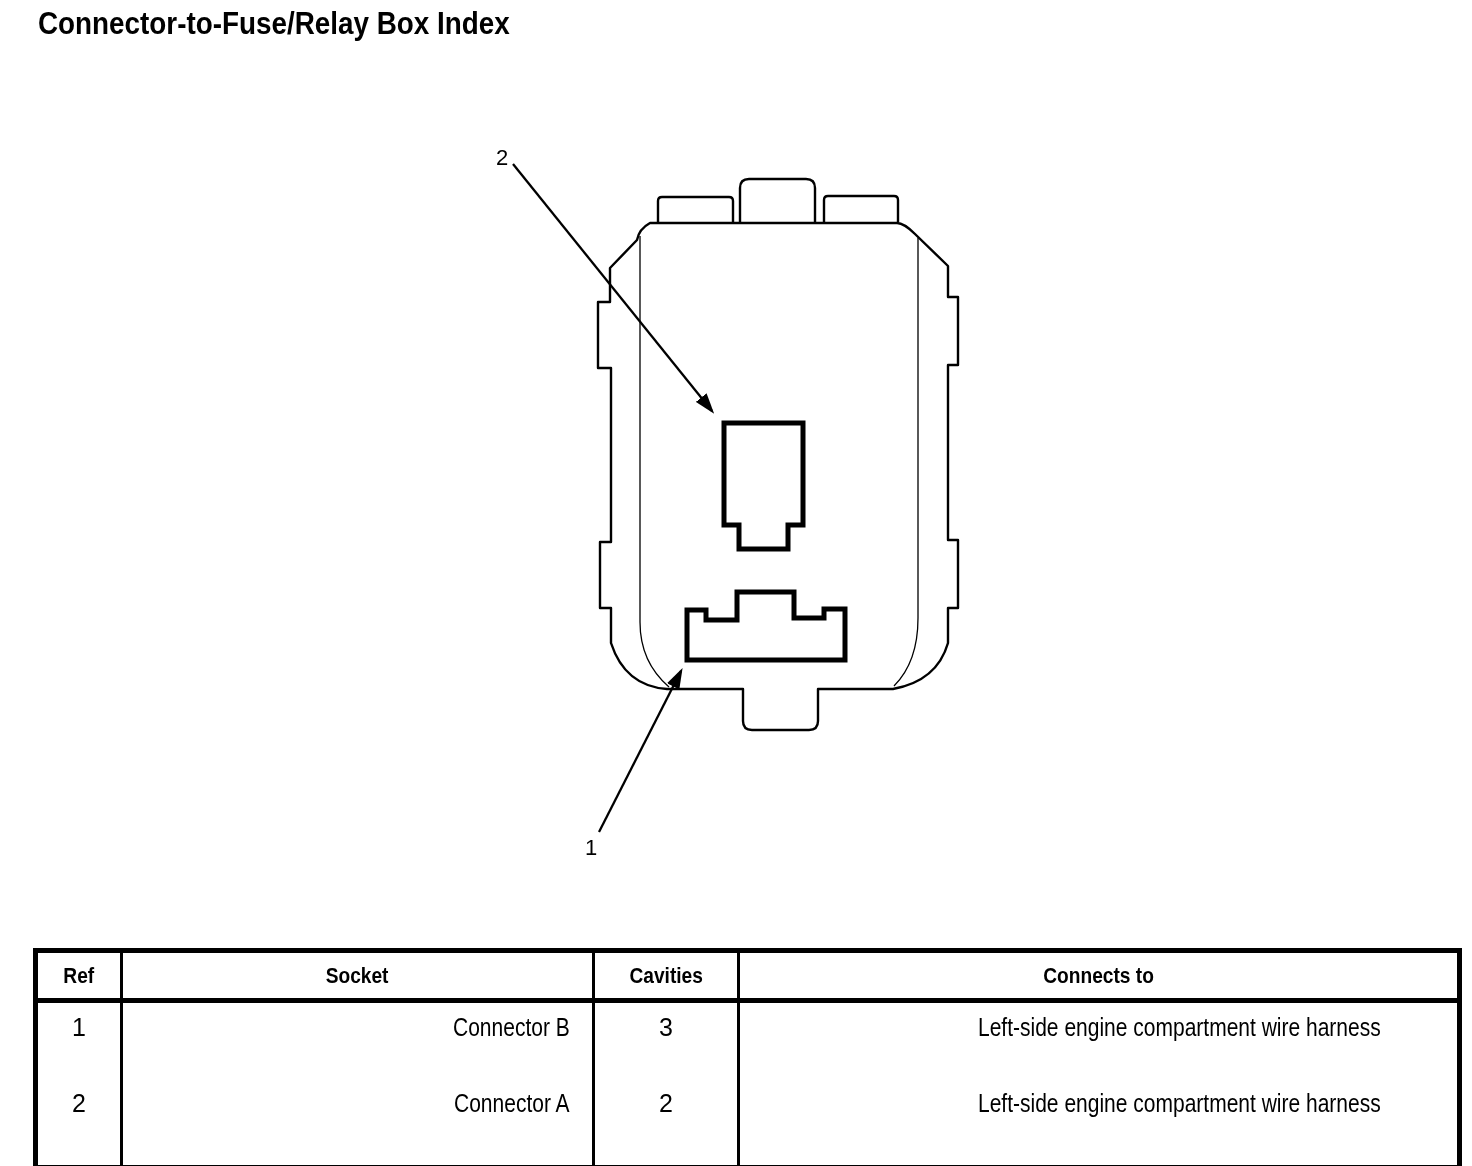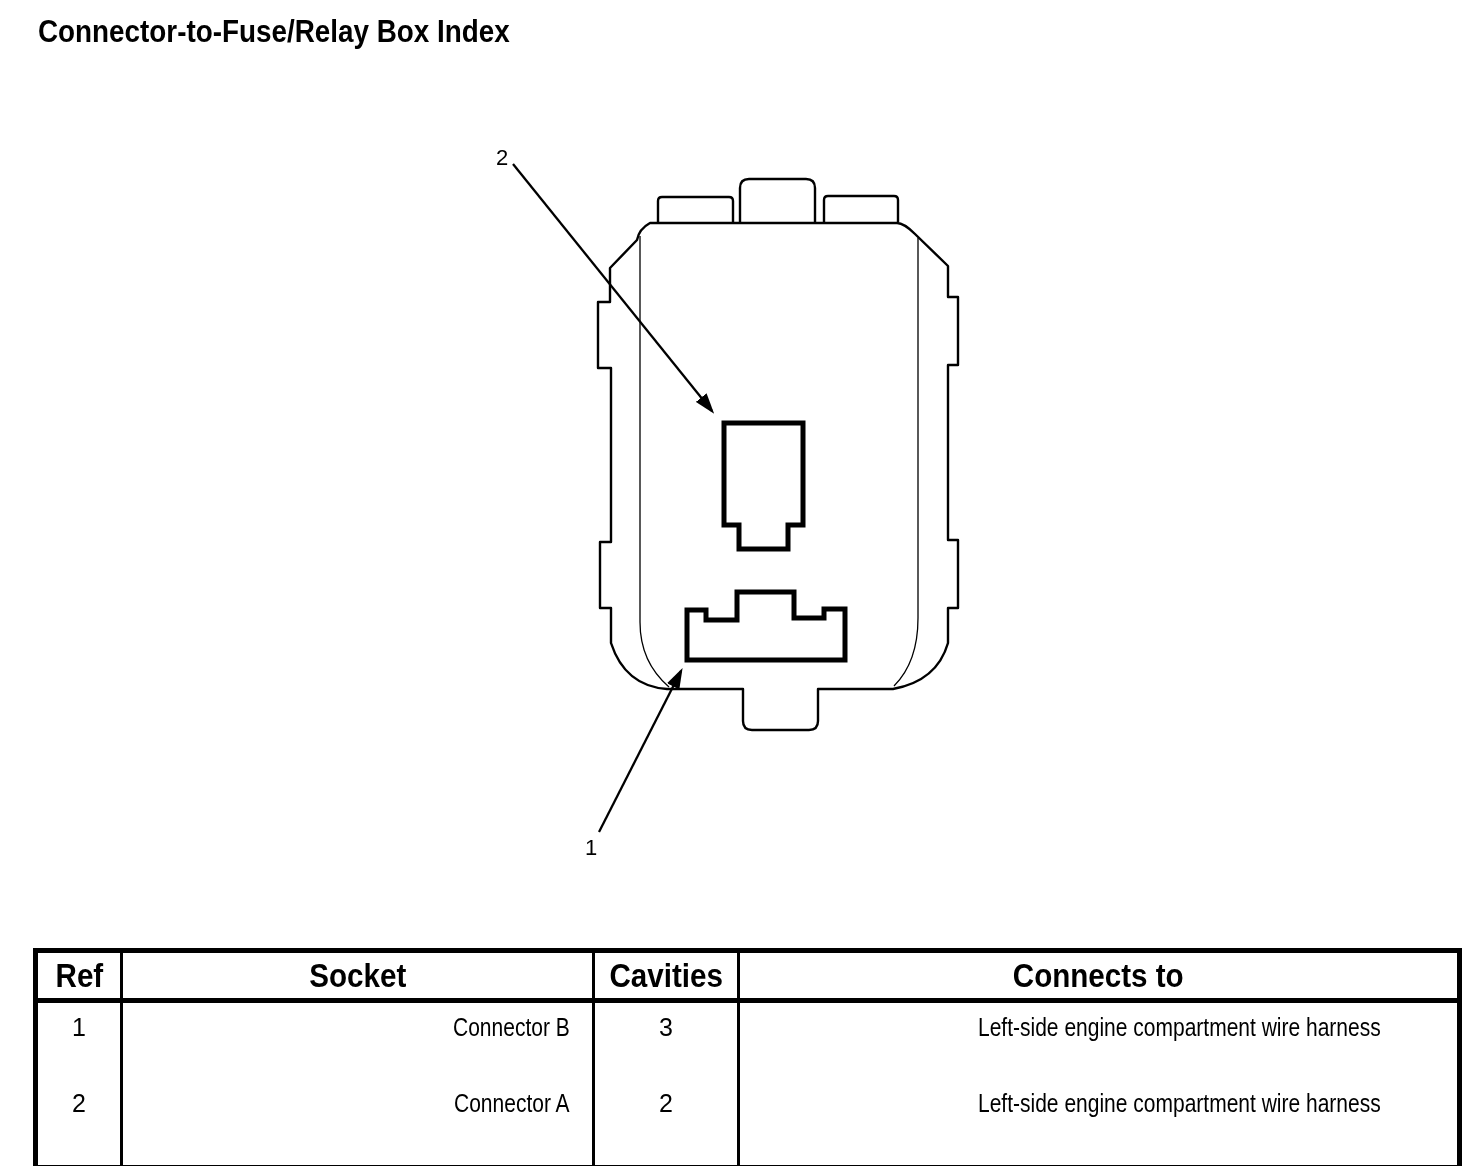--- a/index.html
+++ b/index.html
@@ -3,21 +3,21 @@
 <meta charset="utf-8">
 <style>
   html,body{margin:0;padding:0;}
   body{
     width:1472px;height:1166px;position:relative;overflow:hidden;
     background:#ffffff;color:#000;
     font-family:"Liberation Sans", sans-serif;
     -webkit-font-smoothing:none;
   }
   .page-title{
-    position:absolute;left:38px;top:14px;
+    position:absolute;left:38px;top:6px;
     font-size:32px;font-weight:bold;line-height:1.1;white-space:nowrap;
   }
   .cond{display:inline-block;transform:scaleX(0.87);transform-origin:0 50%;white-space:nowrap;}
   .cond-c{transform-origin:50% 50%;}
   svg.diagram{position:absolute;left:0;top:0;}
   svg .outline{fill:none;stroke:#000;stroke-width:2.4;stroke-linejoin:round;}
   svg .thin{fill:none;stroke:#000;stroke-width:1.3;}
   svg .socket{fill:none;stroke:#000;stroke-width:5;stroke-linejoin:miter;}
   svg .leader{fill:none;stroke:#000;stroke-width:2.3;}
   svg text{font-family:"Liberation Sans", sans-serif;font-size:22px;fill:#000;}
@@ -27,21 +27,21 @@
     border-collapse:collapse;table-layout:fixed;
     border:5px solid #000;
     font-size:25px;
   }
   table.index th, table.index td{
     border-left:3px solid #000;border-right:3px solid #000;
     padding:0;overflow:hidden;
   }
   table.index thead th{
     border-bottom:5px solid #000;
-    height:45px;font-size:34px;font-weight:bold;text-align:center;vertical-align:middle;
+    height:45px;font-size:22px;font-weight:bold;text-align:center;vertical-align:middle;
   }
   table.index tbody td{
     vertical-align:top;padding-top:10px;
     border-top:none;border-bottom:none;
   }
   tr.row-1 td{height:66px;}
   tr.row-2 td{height:76px;}
   td.c{text-align:center;}
   td.l{text-align:right;}
   td.l .cond{margin-left:18px;transform:scaleX(0.84);}

